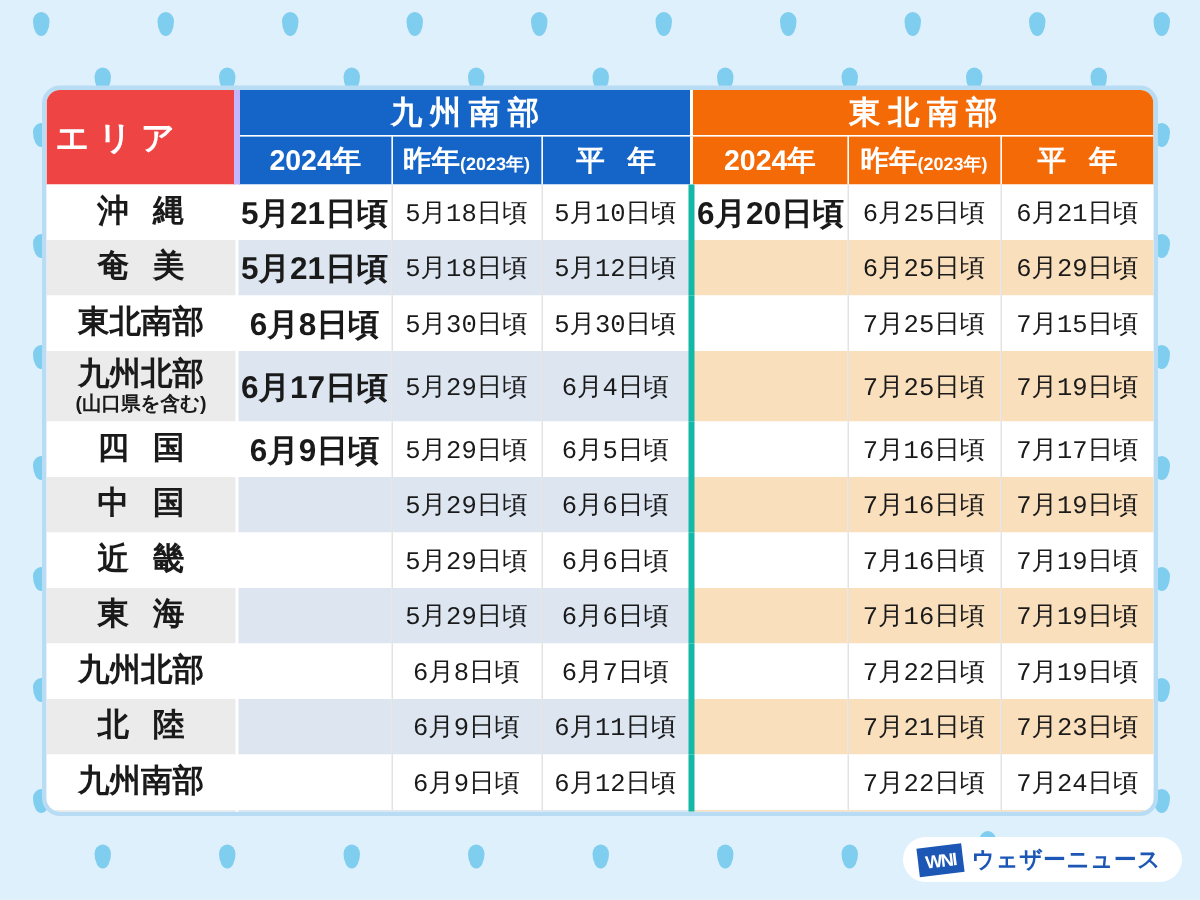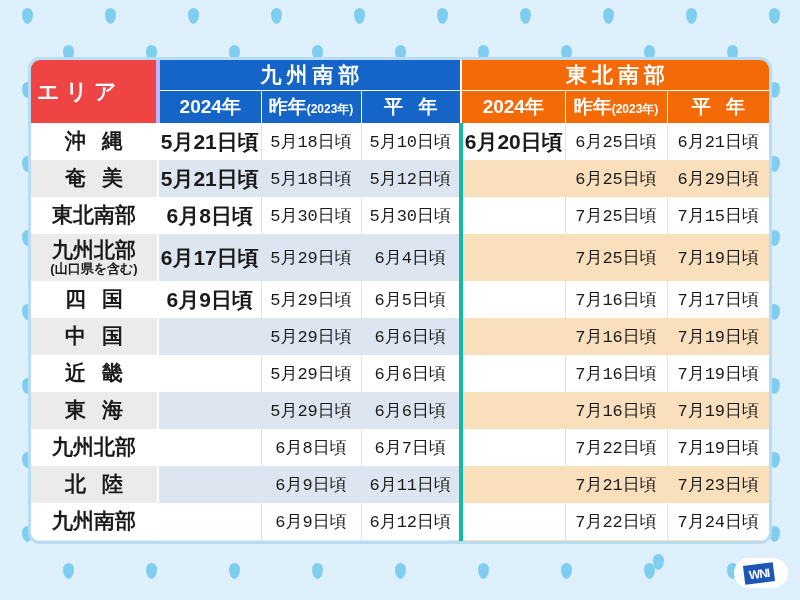--- a/index.html
+++ b/index.html
@@ -523,13 +523,14 @@
           <td class="val sepline tintpeach">7月22日頃</td>
           <td class="val sepline tintpeach">7月28日頃</td>
         </tr>
       </tbody>
   </table>
 </div>
 
 <div id="logo-drop"></div>
 <div id="logo-badge">
   <div id="logo-mark">WNI</div>
+  <div id="logo-text">ウェザーニュース</div>
 </div>
 
 </body></html>

